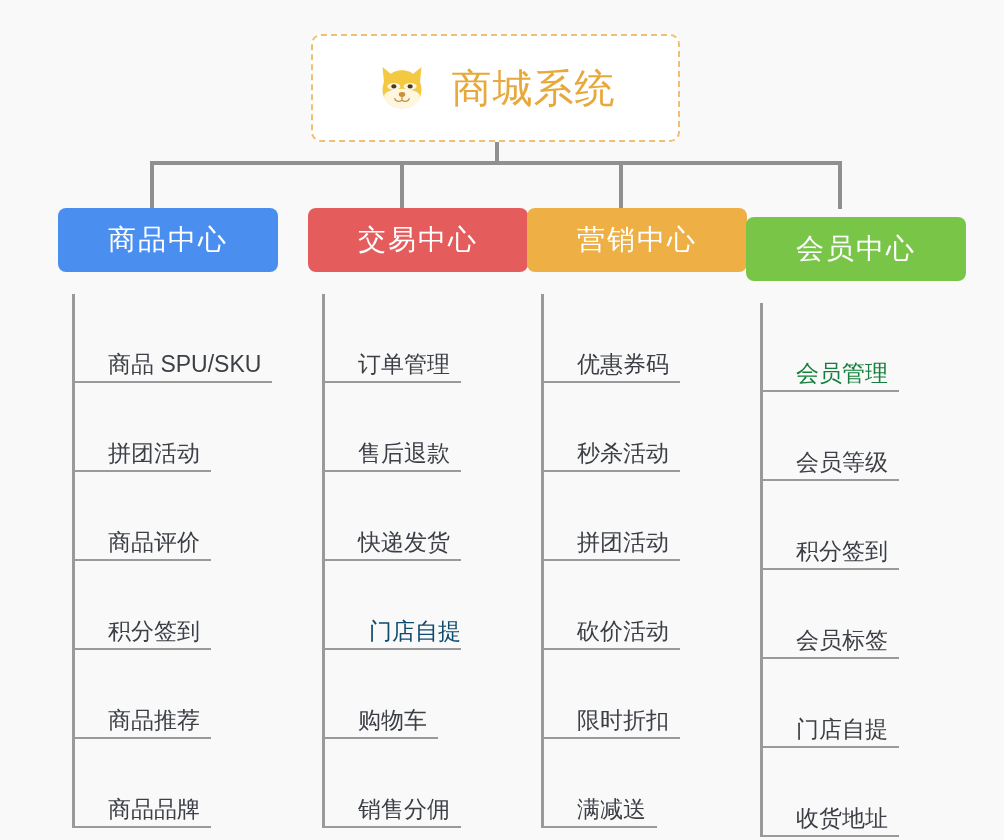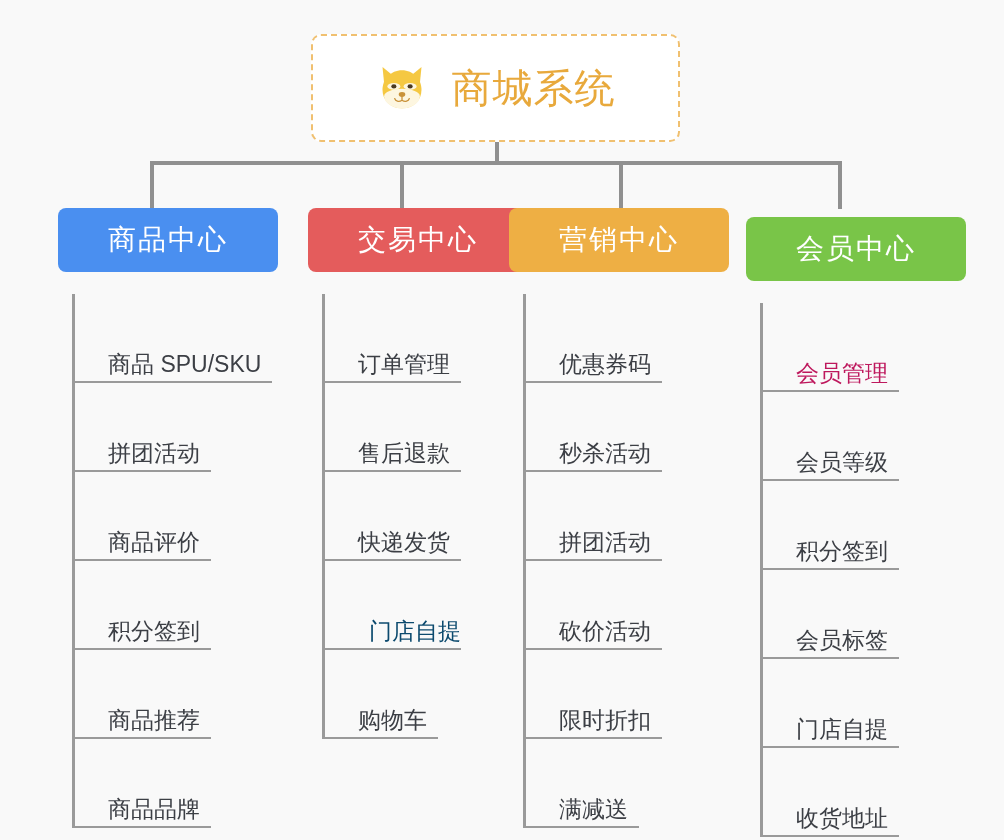--- a/index.html
+++ b/index.html
@@ -205,24 +205,28 @@
         <span class="item-rule" style="background: rgb(154, 154, 154); width: 139px;"></span>
       </div>
       <div class="item">
         <span class="item-label" style="color: #0c4a6e; margin-left: 44px;">门店自提</span>
         <span class="item-rule" style="background: rgb(154, 154, 154); width: 139px;"></span>
       </div>
       <div class="item">
         <span class="item-label" style="color: rgb(60, 63, 69);">购物车</span>
         <span class="item-rule" style="background: rgb(154, 154, 154); width: 116px;"></span>
       </div>
-    </div>
-  </div>
-
-  <div class="column" style="left:509px;">
+      <div class="item">
+        <span class="item-label" style="color: rgb(60, 63, 69);">销售分佣</span>
+        <span class="item-rule" style="background: rgb(154, 154, 154); width: 139px;"></span>
+      </div>
+    </div>
+  </div>
+
+  <div class="column" style="left:527px;">
     <div class="cat-header" style="background: rgb(238, 175, 68);">
       <span>营销中心</span>
     </div>
     <div class="item-list" style="border-left-color: rgb(154, 154, 154);">
       <div class="item">
         <span class="item-label" style="color: rgb(60, 63, 69);">优惠券码</span>
         <span class="item-rule" style="background: rgb(154, 154, 154); width: 139px;"></span>
       </div>
       <div class="item">
         <span class="item-label" style="color: rgb(60, 63, 69);">秒杀活动</span>
@@ -246,21 +250,21 @@
       </div>
     </div>
   </div>
 
   <div class="column" style="left:746px;">
     <div class="cat-header" style="background: rgb(121, 197, 72); margin-top: 9px;">
       <span>会员中心</span>
     </div>
     <div class="item-list" style="border-left-color: rgb(154, 154, 154);">
       <div class="item">
-        <span class="item-label" style="color: #be185d;">会员管理</span>
+        <span class="item-label" style="color: #15803d;">会员管理</span>
         <span class="item-rule" style="background: rgb(154, 154, 154); width: 139px;"></span>
       </div>
       <div class="item">
         <span class="item-label" style="color: rgb(60, 63, 69);">会员等级</span>
         <span class="item-rule" style="background: rgb(154, 154, 154); width: 139px;"></span>
       </div>
       <div class="item">
         <span class="item-label" style="color: rgb(60, 63, 69);">积分签到</span>
         <span class="item-rule" style="background: rgb(154, 154, 154); width: 139px;"></span>
       </div>

